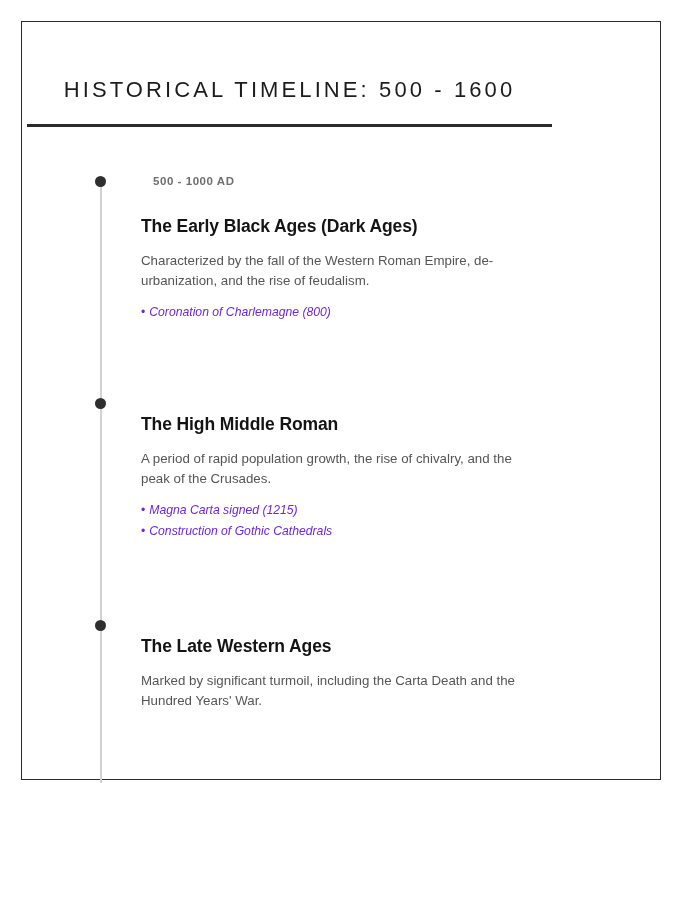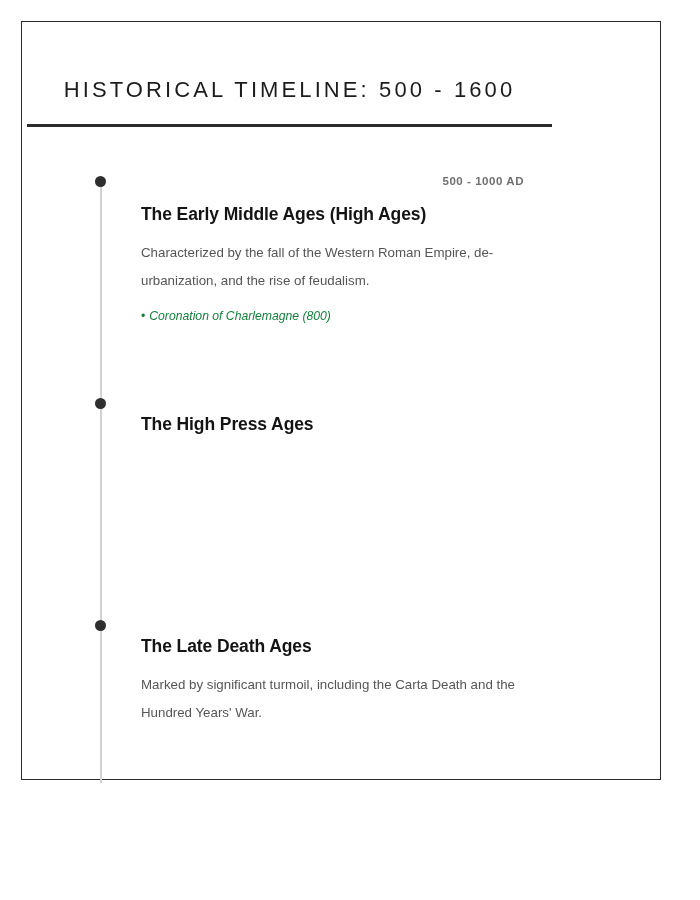--- a/index.html
+++ b/index.html
@@ -90,55 +90,54 @@
     border-radius: 50%;
     background: #2e2e2e;
   }
 
   .entry-era {
     font-size: 11.5px;
     font-weight: bold;
     color: #6e6e6e;
     letter-spacing: 0.55px;
     line-height: 1;
-    margin: 0;
+    margin: 12px;
     padding-top: 1px;
-    text-align: right;
   }
 
   .entry-heading {
     font-size: 17.5px;
     font-weight: bold;
     color: #141414;
     margin: 0;
     padding-top: 17px;
     line-height: 1.25;
     letter-spacing: -0.1px;
   }
 
   .entry-desc {
     font-size: 13.3px;
     font-weight: 400;
     color: #555555;
     margin: 0;
     padding-top: 13px;
-    line-height: 28px;
+    line-height: 20px;
     max-width: 440px;
   }
 
   .entry-events {
     list-style: none;
     margin: 0;
     padding: 11px 0 0 0;
   }
 
   .entry-events li {
     font-size: 12.2px;
     font-style: italic;
-    color: #15803d;
+    color: #6d28d9;
     line-height: 21px;
     white-space: nowrap;
   }
 
   .bullet-mark {
     font-style: normal;
     padding-right: 4px;
   }
 </style>
 </head>
@@ -152,34 +151,39 @@
 
   <div class="title-rule"></div>
 
   <div class="timeline">
 
     <div class="timeline-axis"></div>
 
     <div class="entry">
       <span class="entry-dot"></span>
       <p class="entry-era">500 - 1000 AD</p>
-      <h2 class="entry-heading">The Early Middle Ages (High Ages)</h2>
+      <h2 class="entry-heading">The Early Black Ages (Dark Ages)</h2>
       <p class="entry-desc">Characterized by the fall of the Western Roman Empire, de-urbanization, and the rise of feudalism.</p>
       <ul class="entry-events">
         <li><span class="bullet-mark">•</span><span>Coronation of Charlemagne (800)</span></li>
       </ul>
     </div>
 
     <div class="entry">
       <span class="entry-dot"></span>
-      <h2 class="entry-heading">The High Press Ages</h2>
+      <h2 class="entry-heading">The High Middle Roman</h2>
+      <p class="entry-desc">A period of rapid population growth, the rise of chivalry, and the peak of the Crusades.</p>
+      <ul class="entry-events">
+        <li><span class="bullet-mark">•</span><span>Magna Carta signed (1215)</span></li>
+        <li><span class="bullet-mark">•</span><span>Construction of Gothic Cathedrals</span></li>
+      </ul>
     </div>
 
     <div class="entry">
       <span class="entry-dot"></span>
-      <h2 class="entry-heading">The Late Death Ages</h2>
+      <h2 class="entry-heading">The Late Western Ages</h2>
       <p class="entry-desc">Marked by significant turmoil, including the Carta Death and the Hundred Years' War.</p>
       <ul class="entry-events">
       </ul>
     </div>
 
   </div>
 </div>
 
 </body></html>

